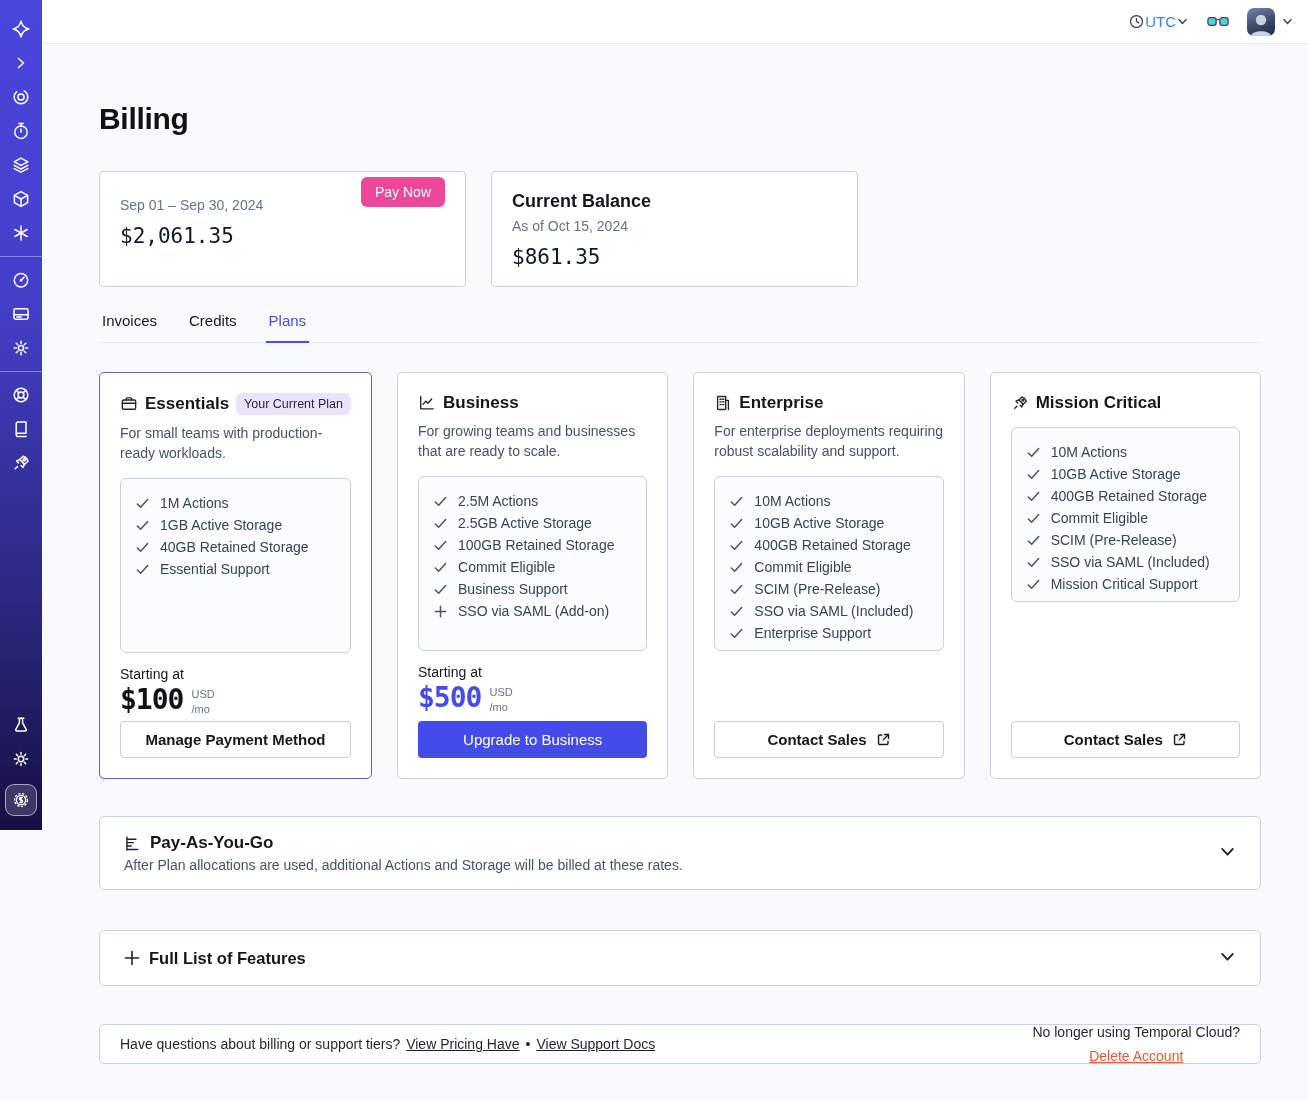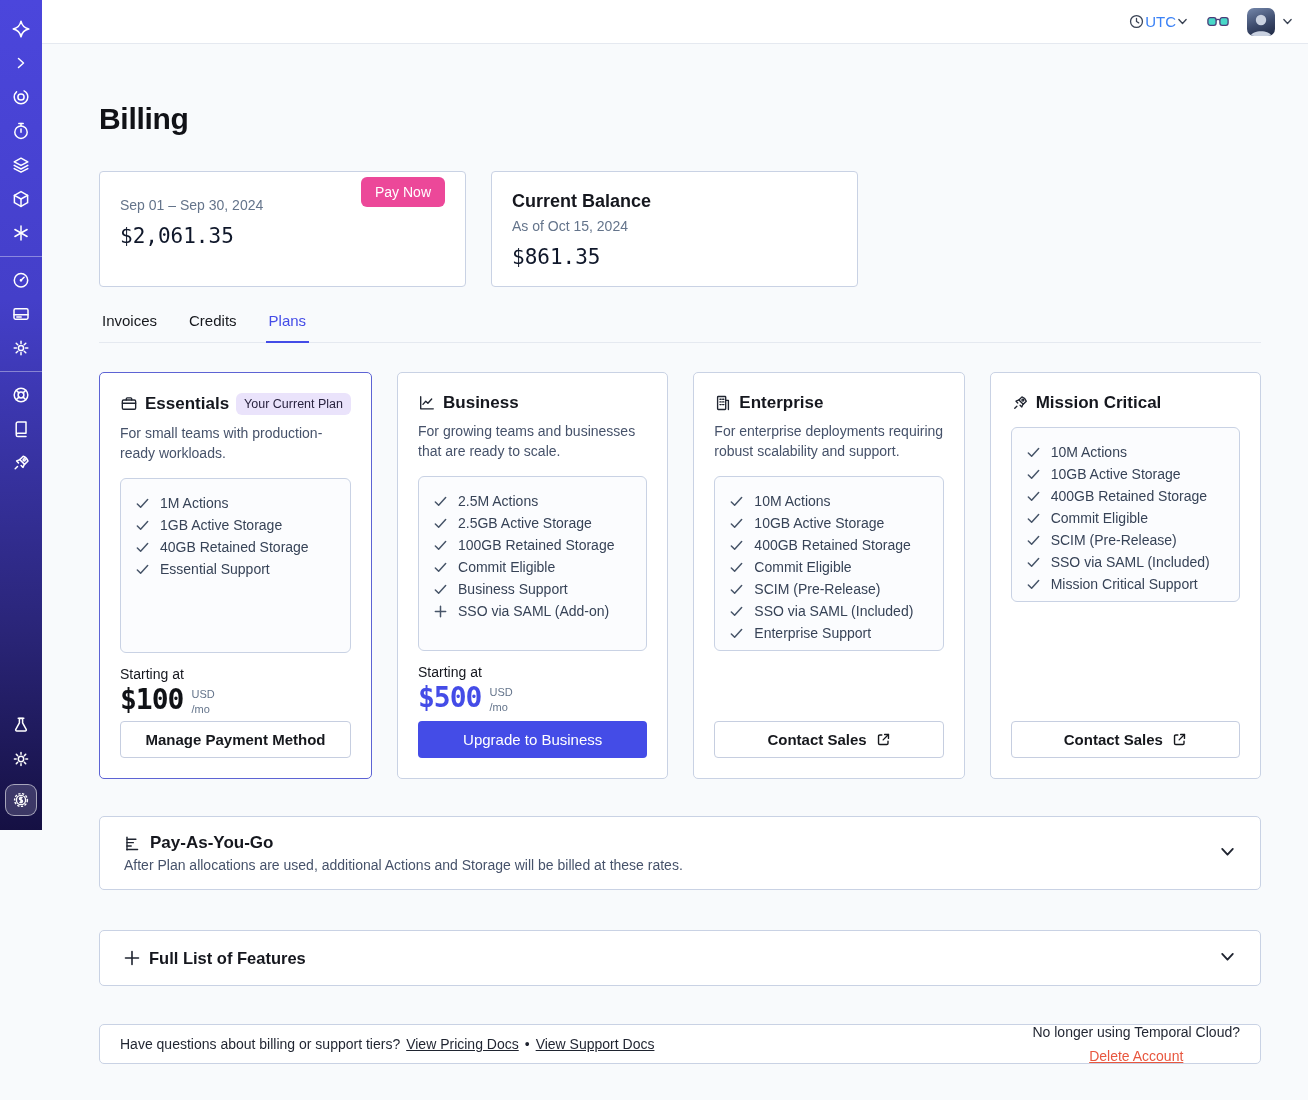--- a/index.html
+++ b/index.html
@@ -569,21 +569,21 @@
     <div class="acc-chevron">
       <svg width="17" height="17" viewBox="0 0 16 16">
           <path d="M3 5.5 8 11l5-5.5"></path>
         </svg>
     </div>
   </section>
 
   <section class="footer-bar">
     <div class="foot-left">
       <span>Have questions about billing or support tiers?</span>
-      <a class="foot-link">View Pricing Docs</a>
+      <a class="foot-link">View Pricing Have</a>
       <span>•</span>
       <a class="foot-link">View Support Docs</a>
     </div>
     <div class="foot-right">
       <span>No longer using Temporal Cloud?</span>
       <a class="delete-link">Delete Account</a>
     </div>
   </section>
 </main>
 

